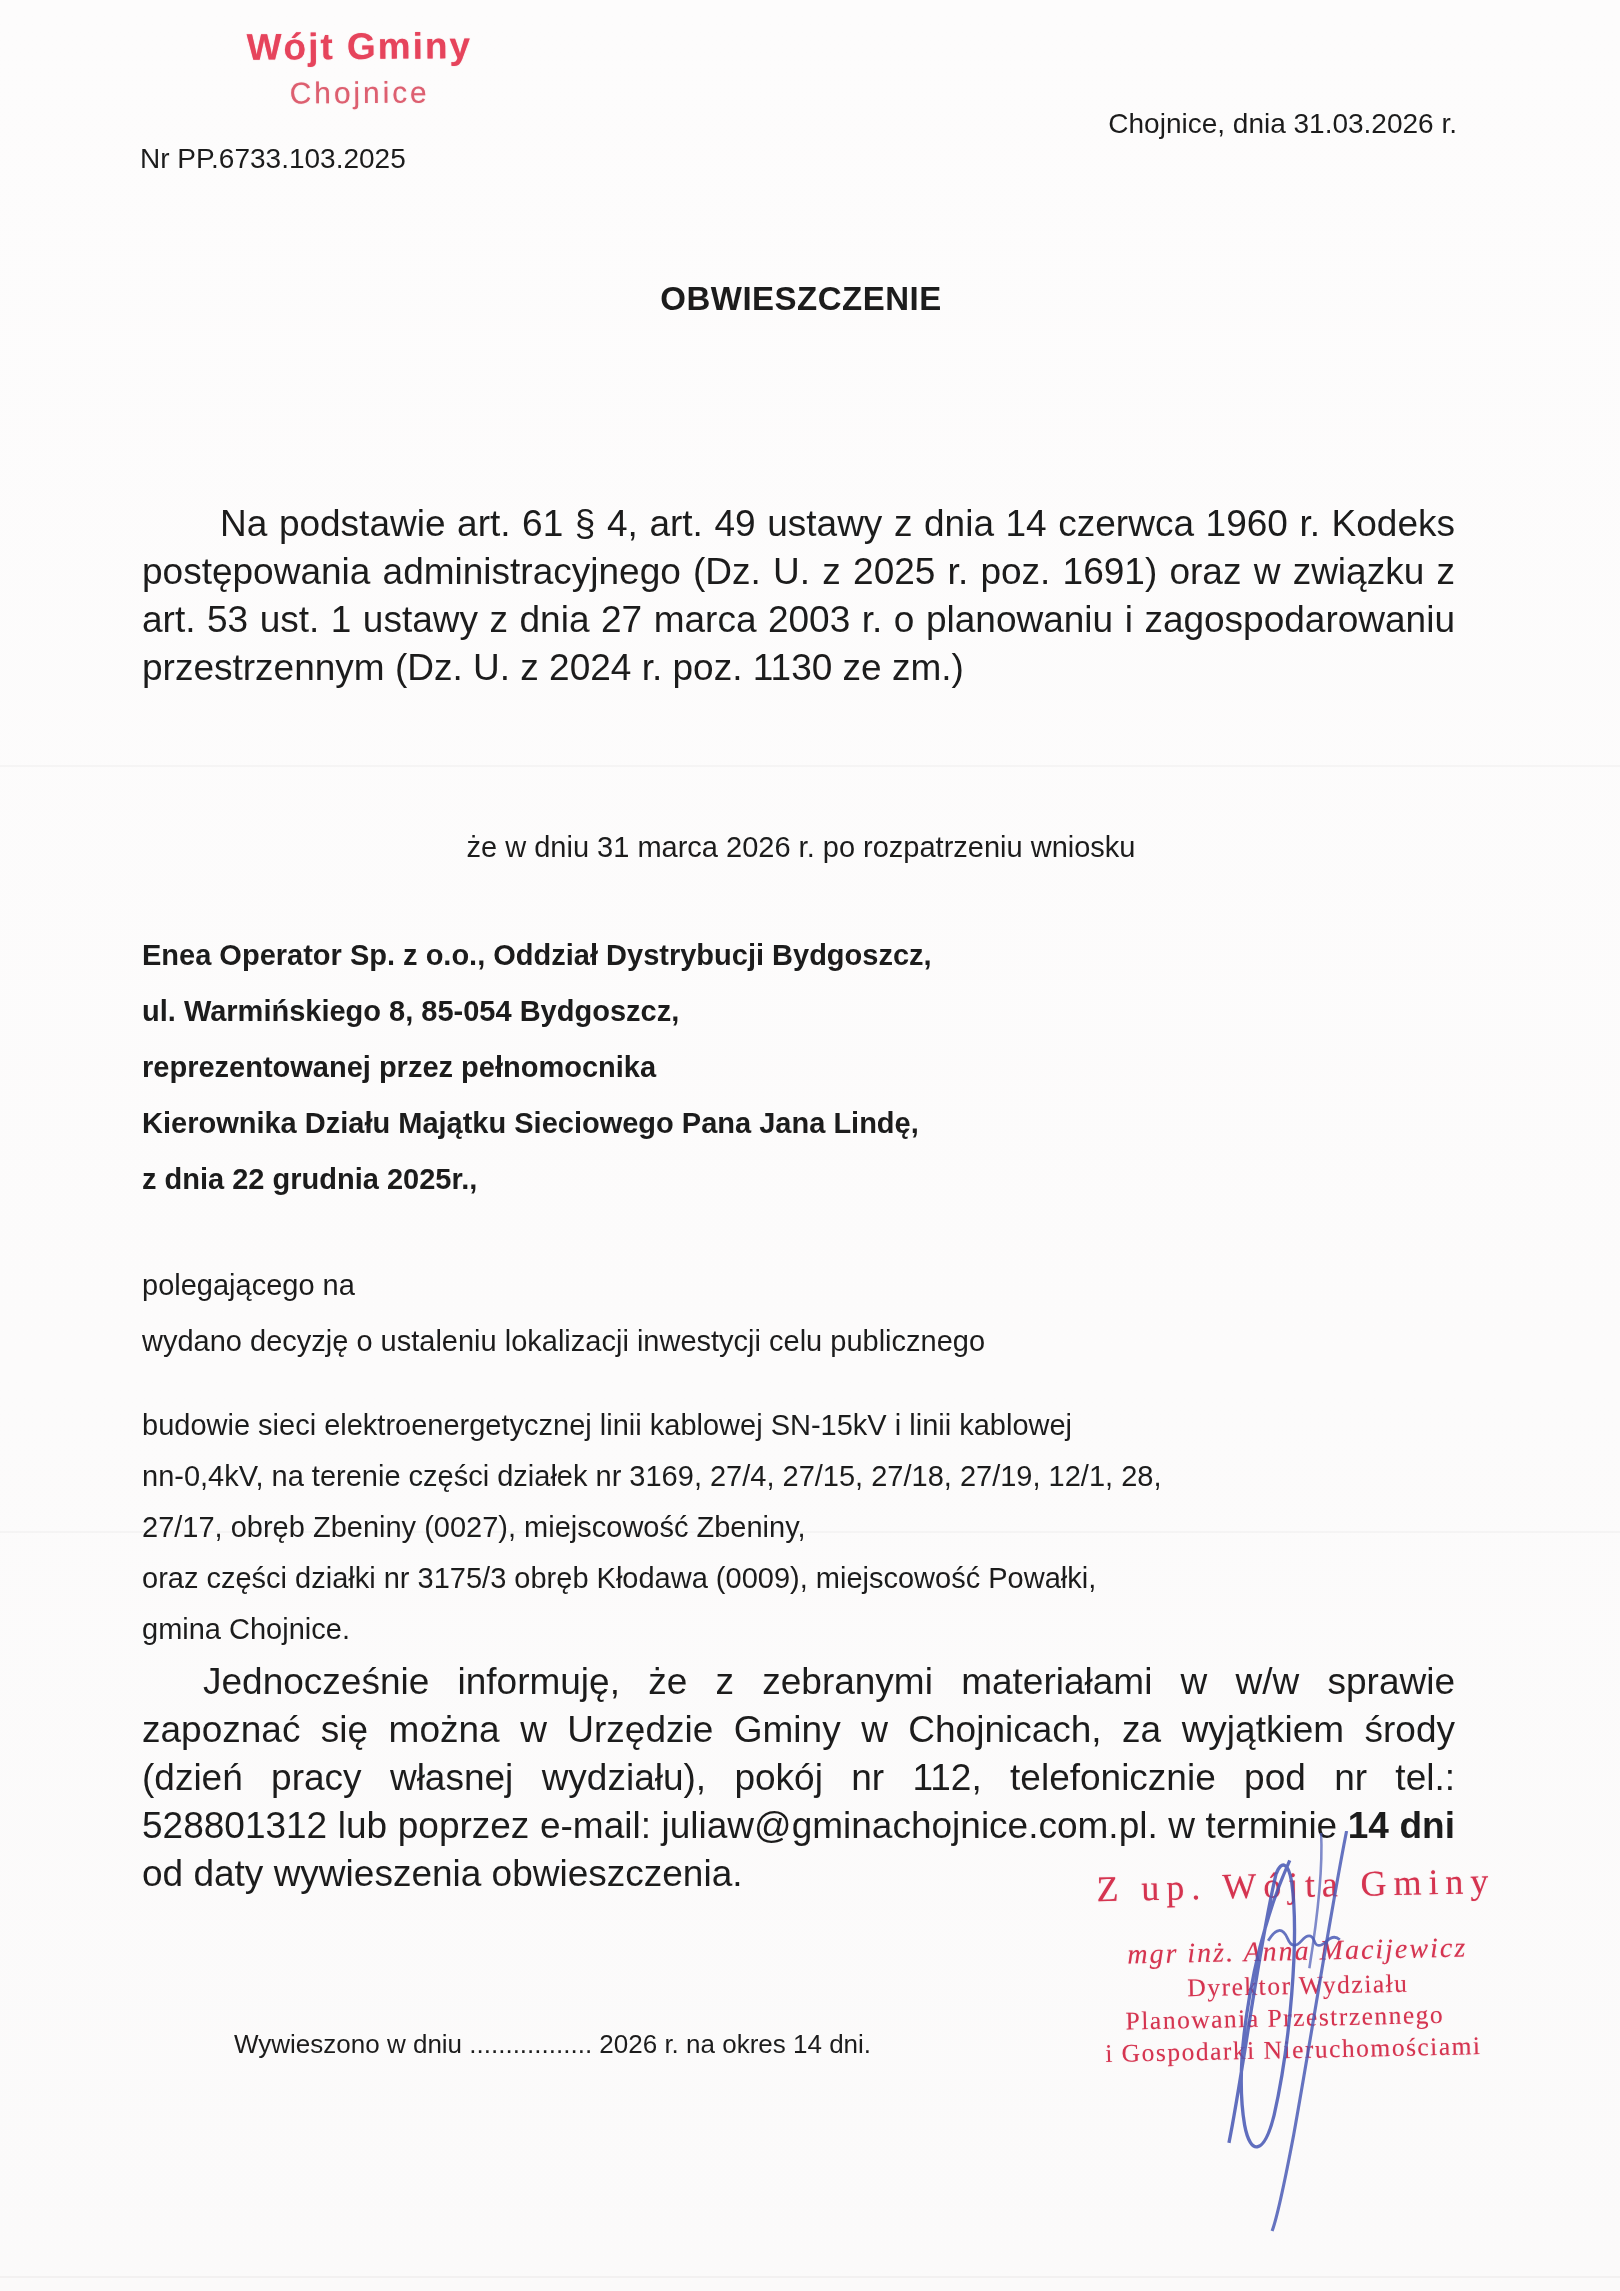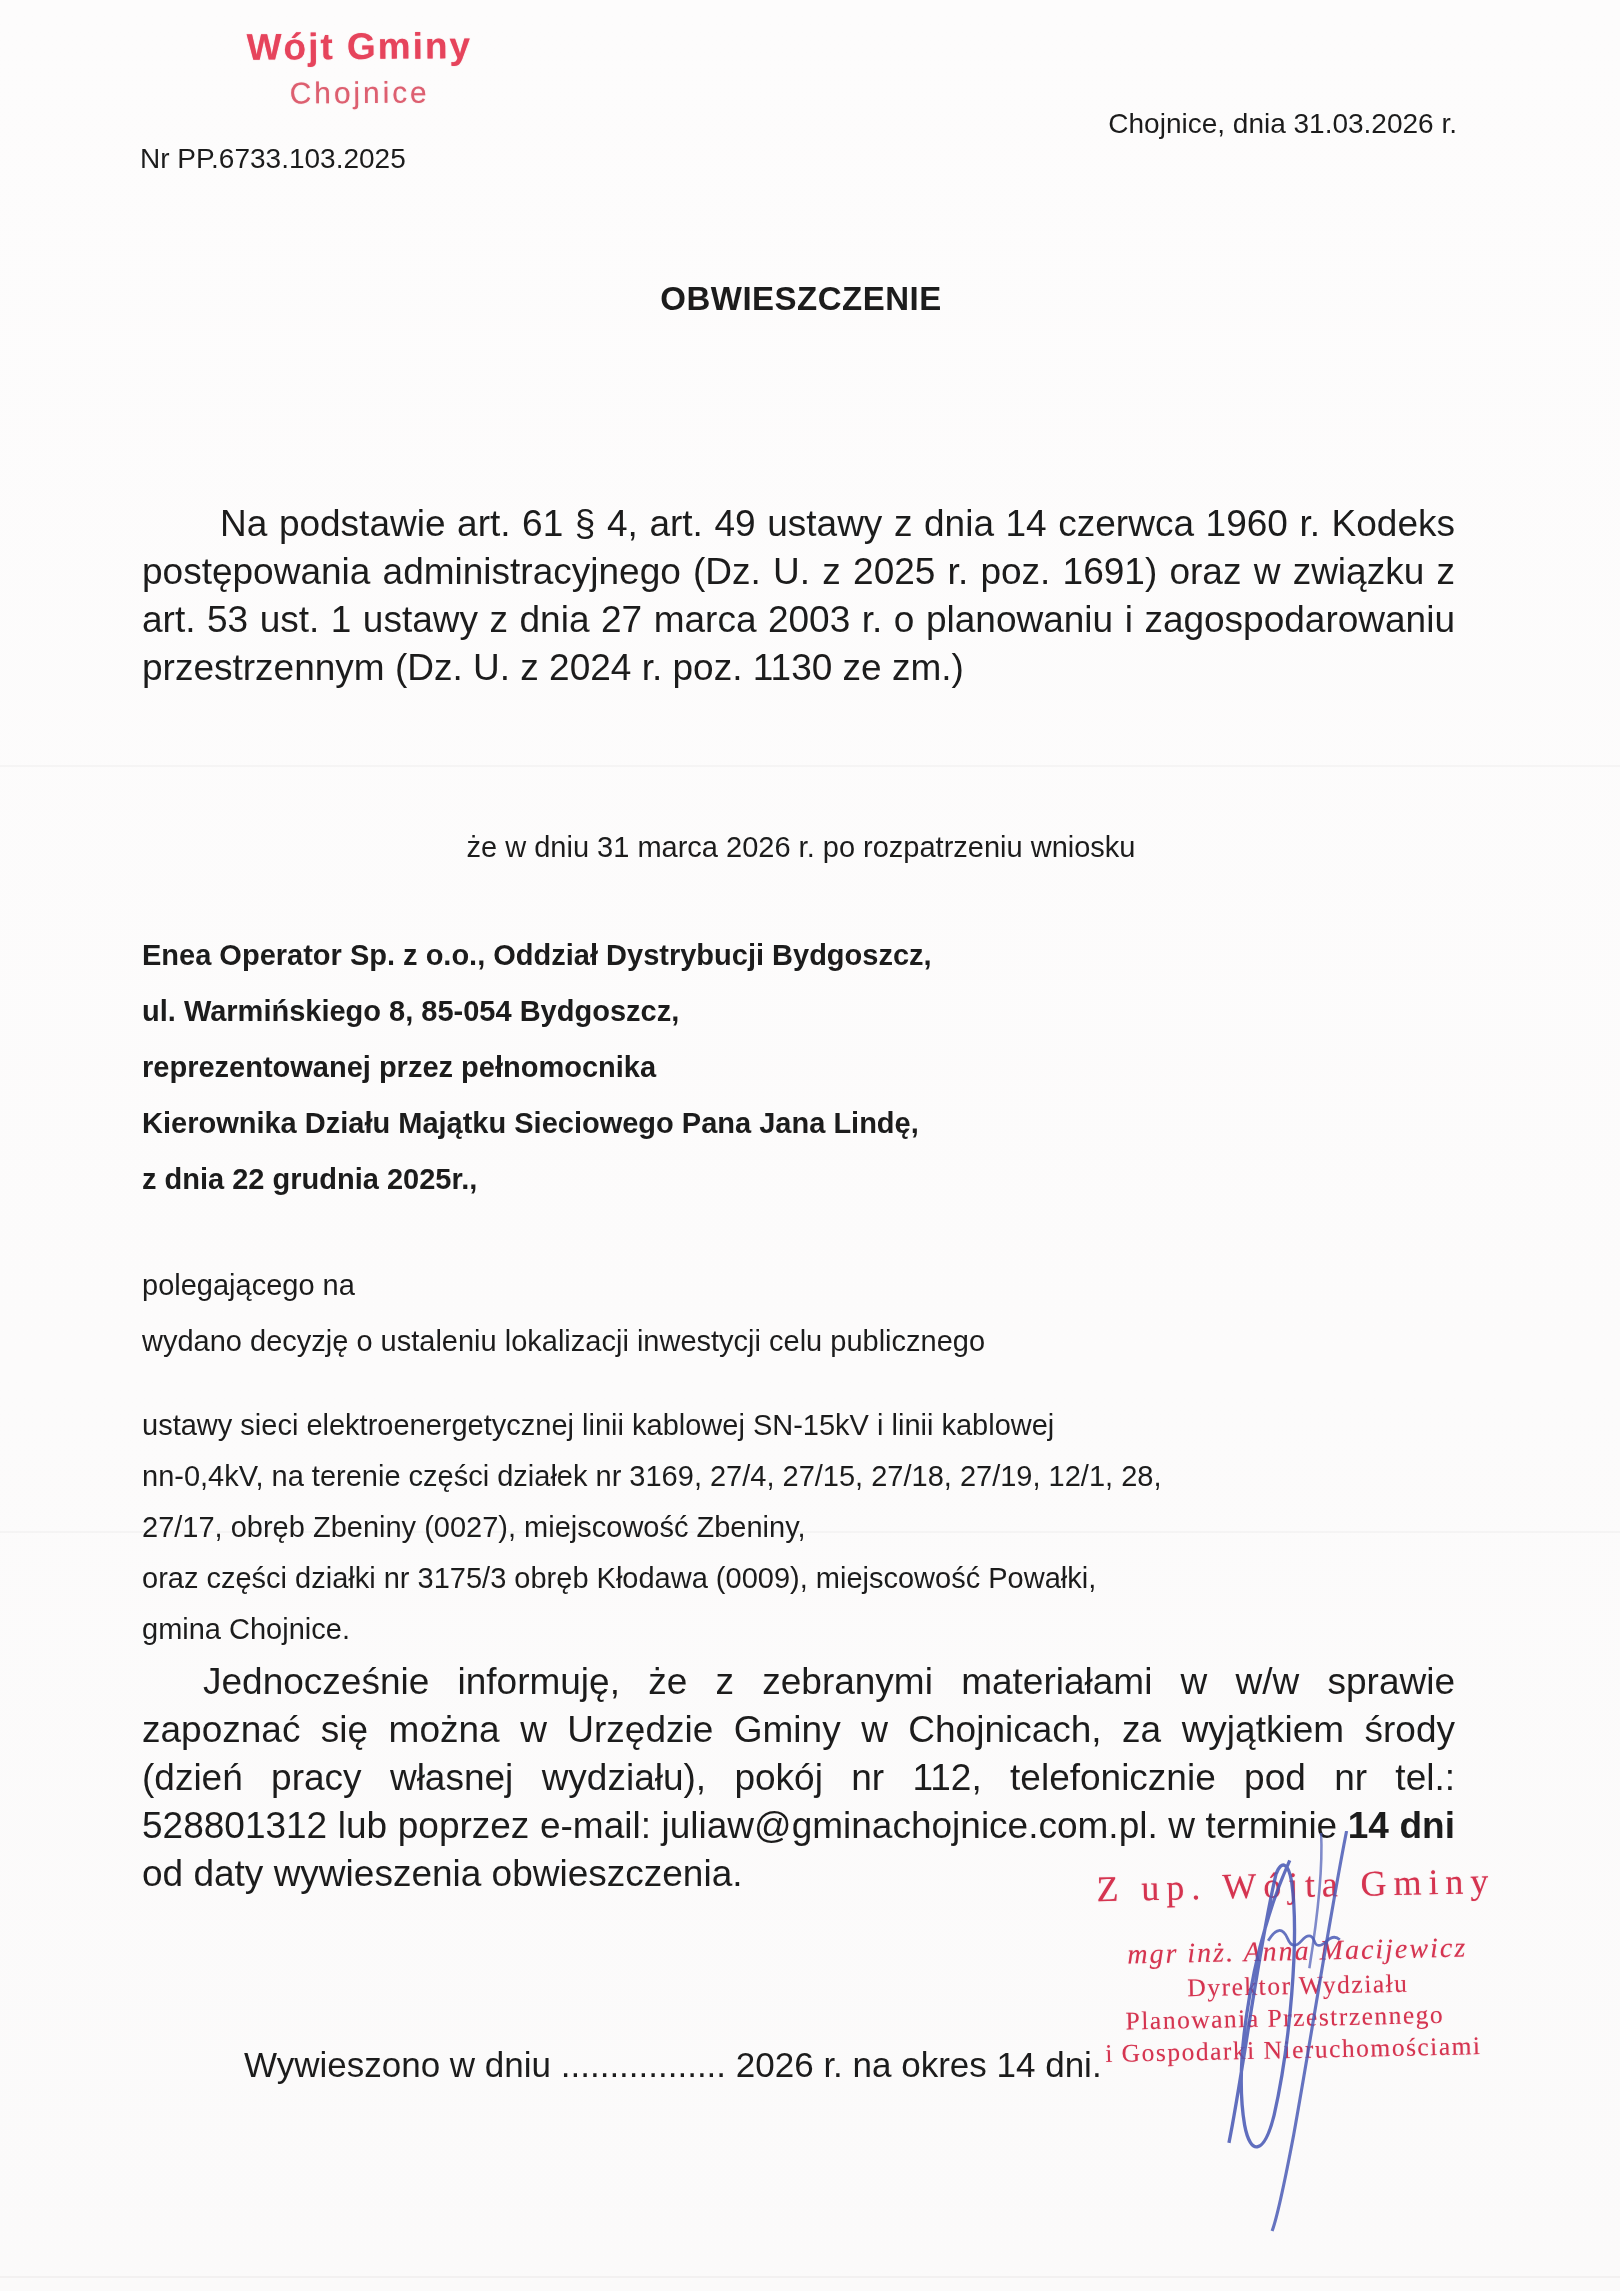--- a/index.html
+++ b/index.html
@@ -97,23 +97,22 @@
   }
   .stamp-sign .s3{font-size:25.5px;letter-spacing:1.5px;margin-top:3.9px;text-shadow:0 0 1px rgba(213,52,80,.4);}
   .stamp-sign .s4{font-size:25.5px;letter-spacing:1.5px;margin-top:2px;transform:translateX(-13.7px);text-shadow:0 0 1px rgba(213,52,80,.4);}
   .stamp-sign .s5{font-size:25.5px;letter-spacing:1.5px;margin-top:2px;transform:translateX(-5.9px);text-shadow:0 0 1px rgba(213,52,80,.4);}
 
   .signature-svg{
     position:absolute;left:1174px;top:1831px;width:255px;height:402px;
     pointer-events:none;
   }
   .footer-line{
-    position:absolute;left:244px;top:2029px;
-    font-size:35px;
-    margin-top:16px;
+    position:absolute;left:234px;top:2029px;
+    font-size:26px;
   }
   .scan-edge{
     position:absolute;left:0;bottom:13.7px;width:100%;height:2px;
     background:rgba(150,140,145,0.08);
   }
 </style>
 </head>
 <body>
 
 <div class="page">
@@ -144,21 +143,21 @@
     <div class="bl">Kierownika Działu Majątku Sieciowego Pana Jana Lindę,</div>
     <div class="bl">z dnia 22 grudnia 2025r.,</div>
   </div>
 
   <div class="block decision">
     <div class="bl">polegającego na</div>
     <div class="bl">wydano decyzję o ustaleniu lokalizacji inwestycji celu publicznego</div>
   </div>
 
   <div class="block investment">
-    <div class="bl">ustawy sieci elektroenergetycznej linii kablowej SN-15kV i linii kablowej</div>
+    <div class="bl">budowie sieci elektroenergetycznej linii kablowej SN-15kV i linii kablowej</div>
     <div class="bl">nn-0,4kV, na terenie części działek nr 3169, 27/4, 27/15, 27/18, 27/19, 12/1, 28,</div>
     <div class="bl">27/17, obręb Zbeniny (0027), miejscowość Zbeniny,</div>
     <div class="bl">oraz części działki nr 3175/3 obręb Kłodawa (0009), miejscowość Powałki,</div>
     <div class="bl">gmina Chojnice.</div>
   </div>
 
   <div class="para para-info"><span>Jednocześnie informuję, że z zebranymi materiałami w w/w sprawie zapoznać się można w Urzędzie Gminy w Chojnicach, za wyjątkiem środy (dzień pracy własnej wydziału), pokój nr 112, telefonicznie pod nr tel.: 528801312 lub poprzez e-mail: juliaw@gminachojnice.com.pl. w terminie </span><span class="bold-inline">14 dni</span><span> od daty wywieszenia obwieszczenia.</span></div>
 
   <div class="stamp-sign">
     <div class="s1">Z up. Wójta Gminy</div>

